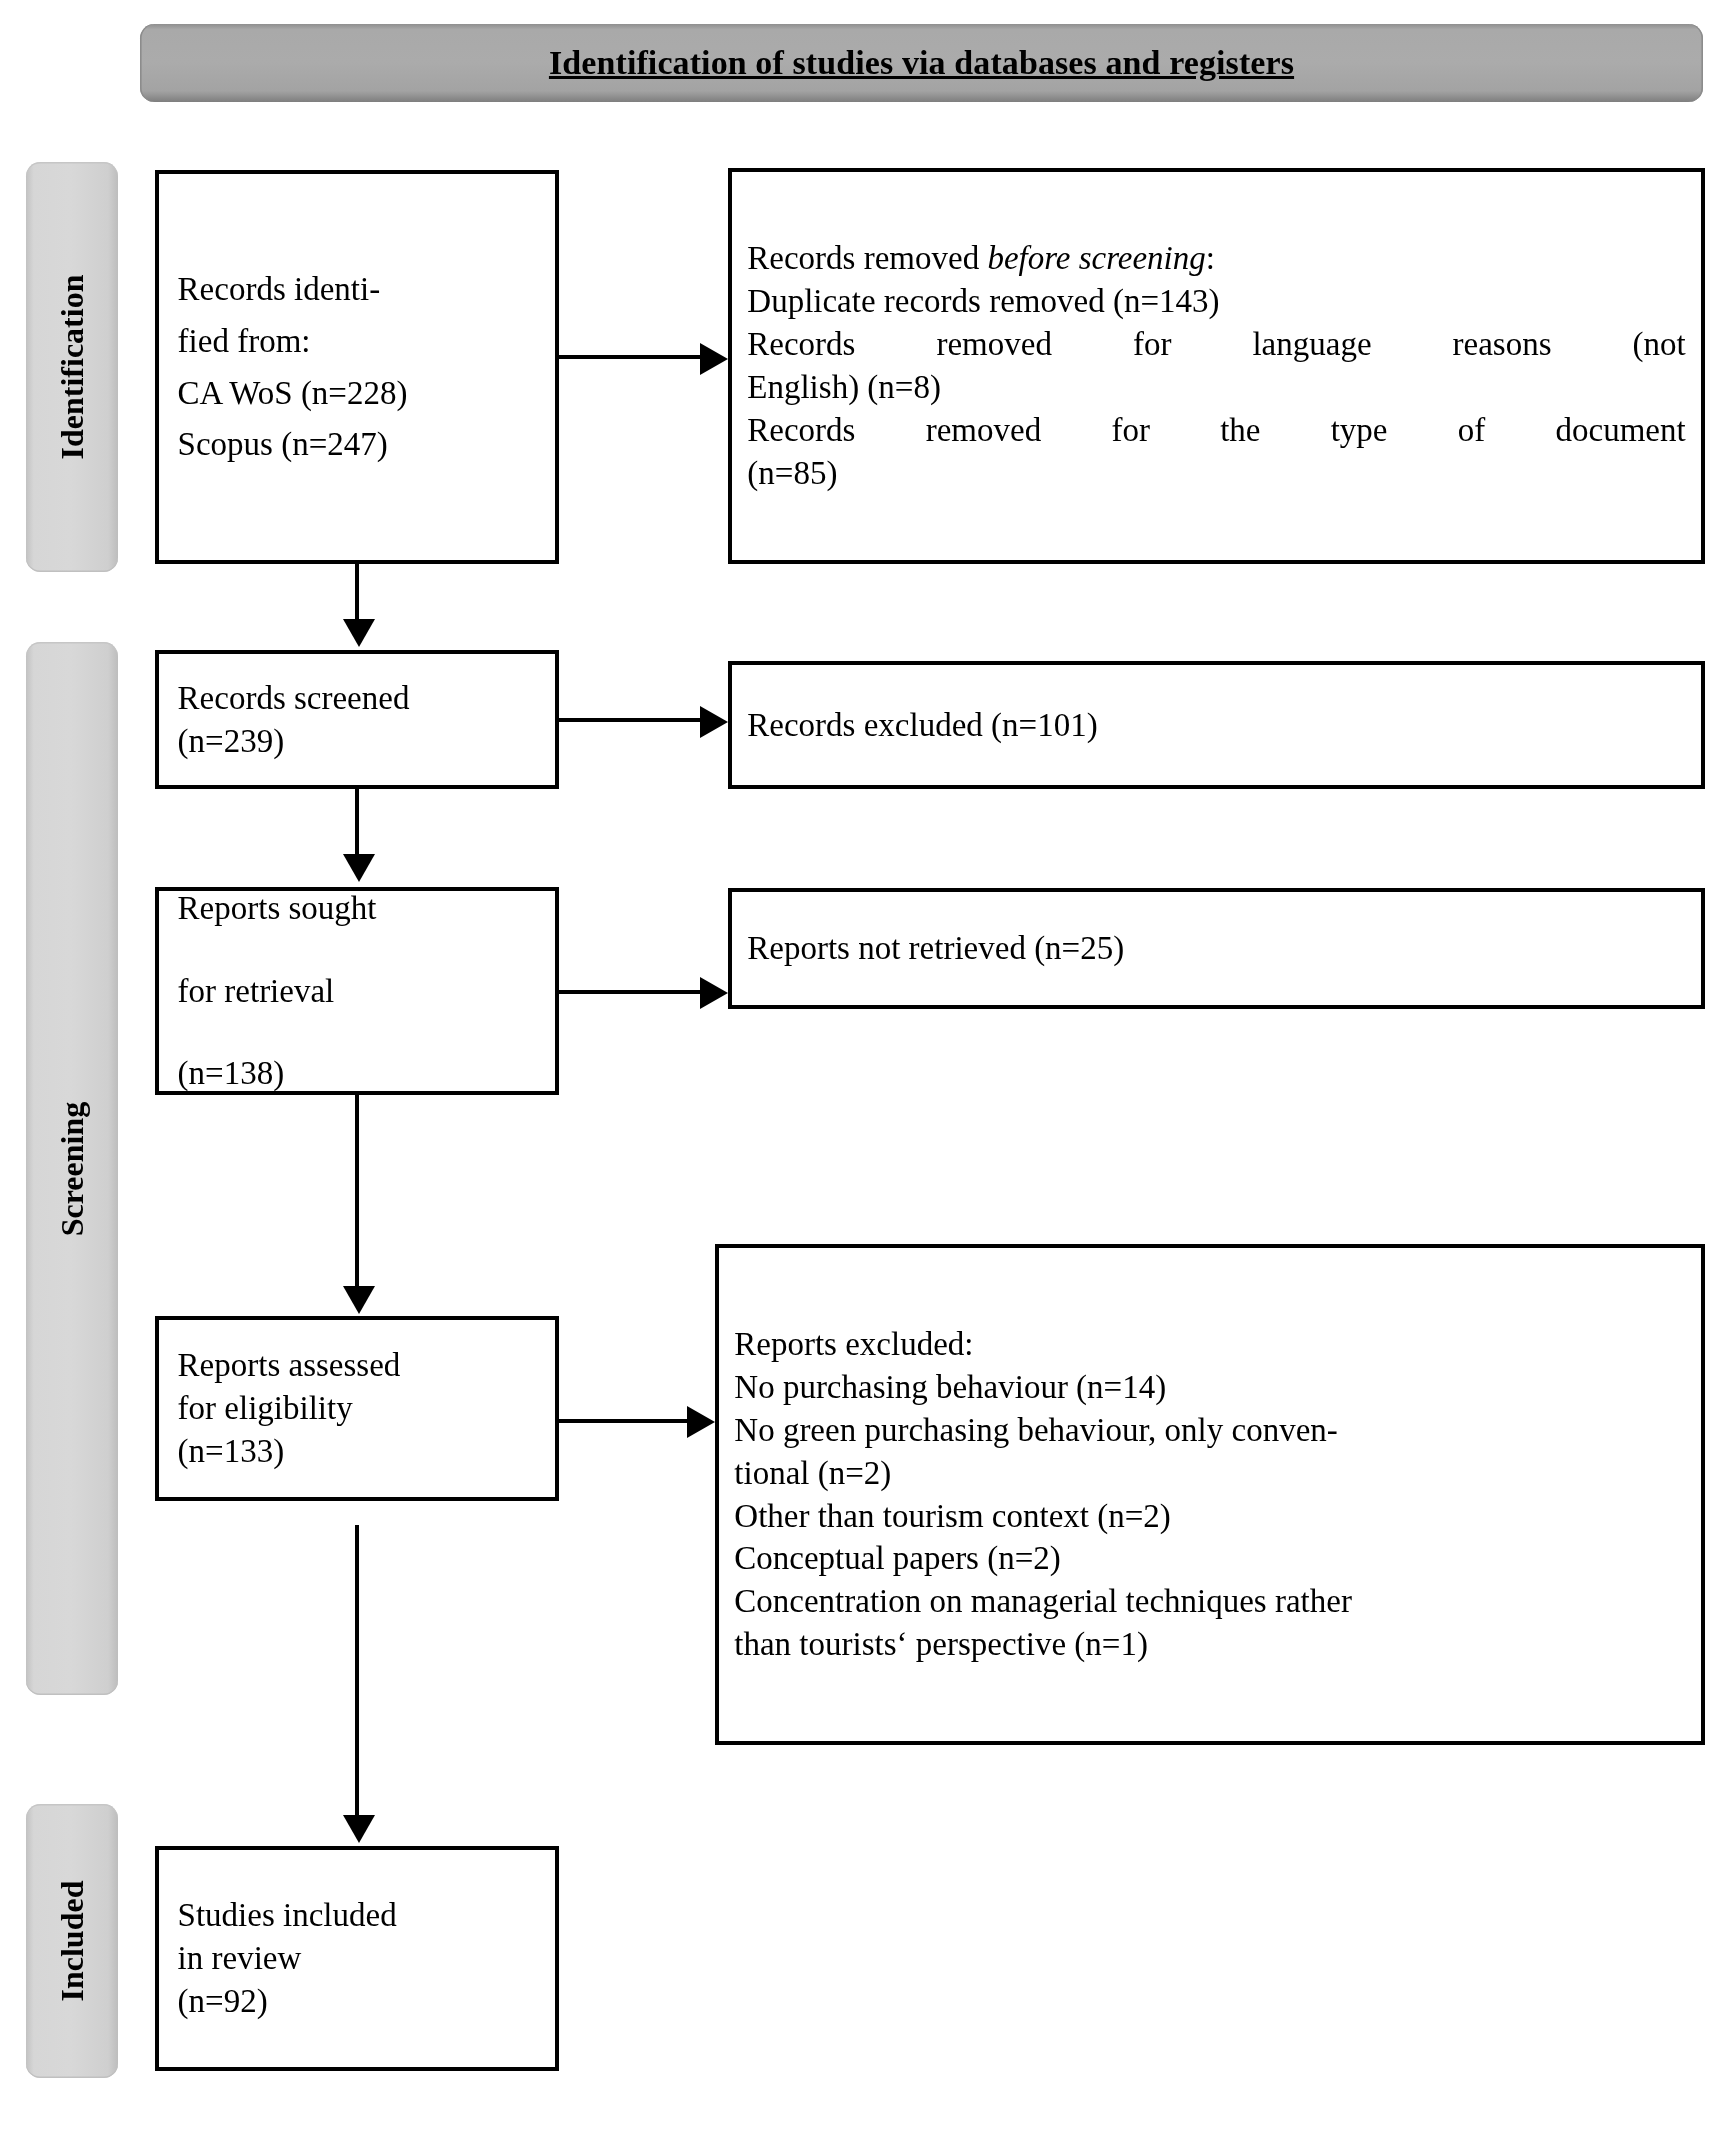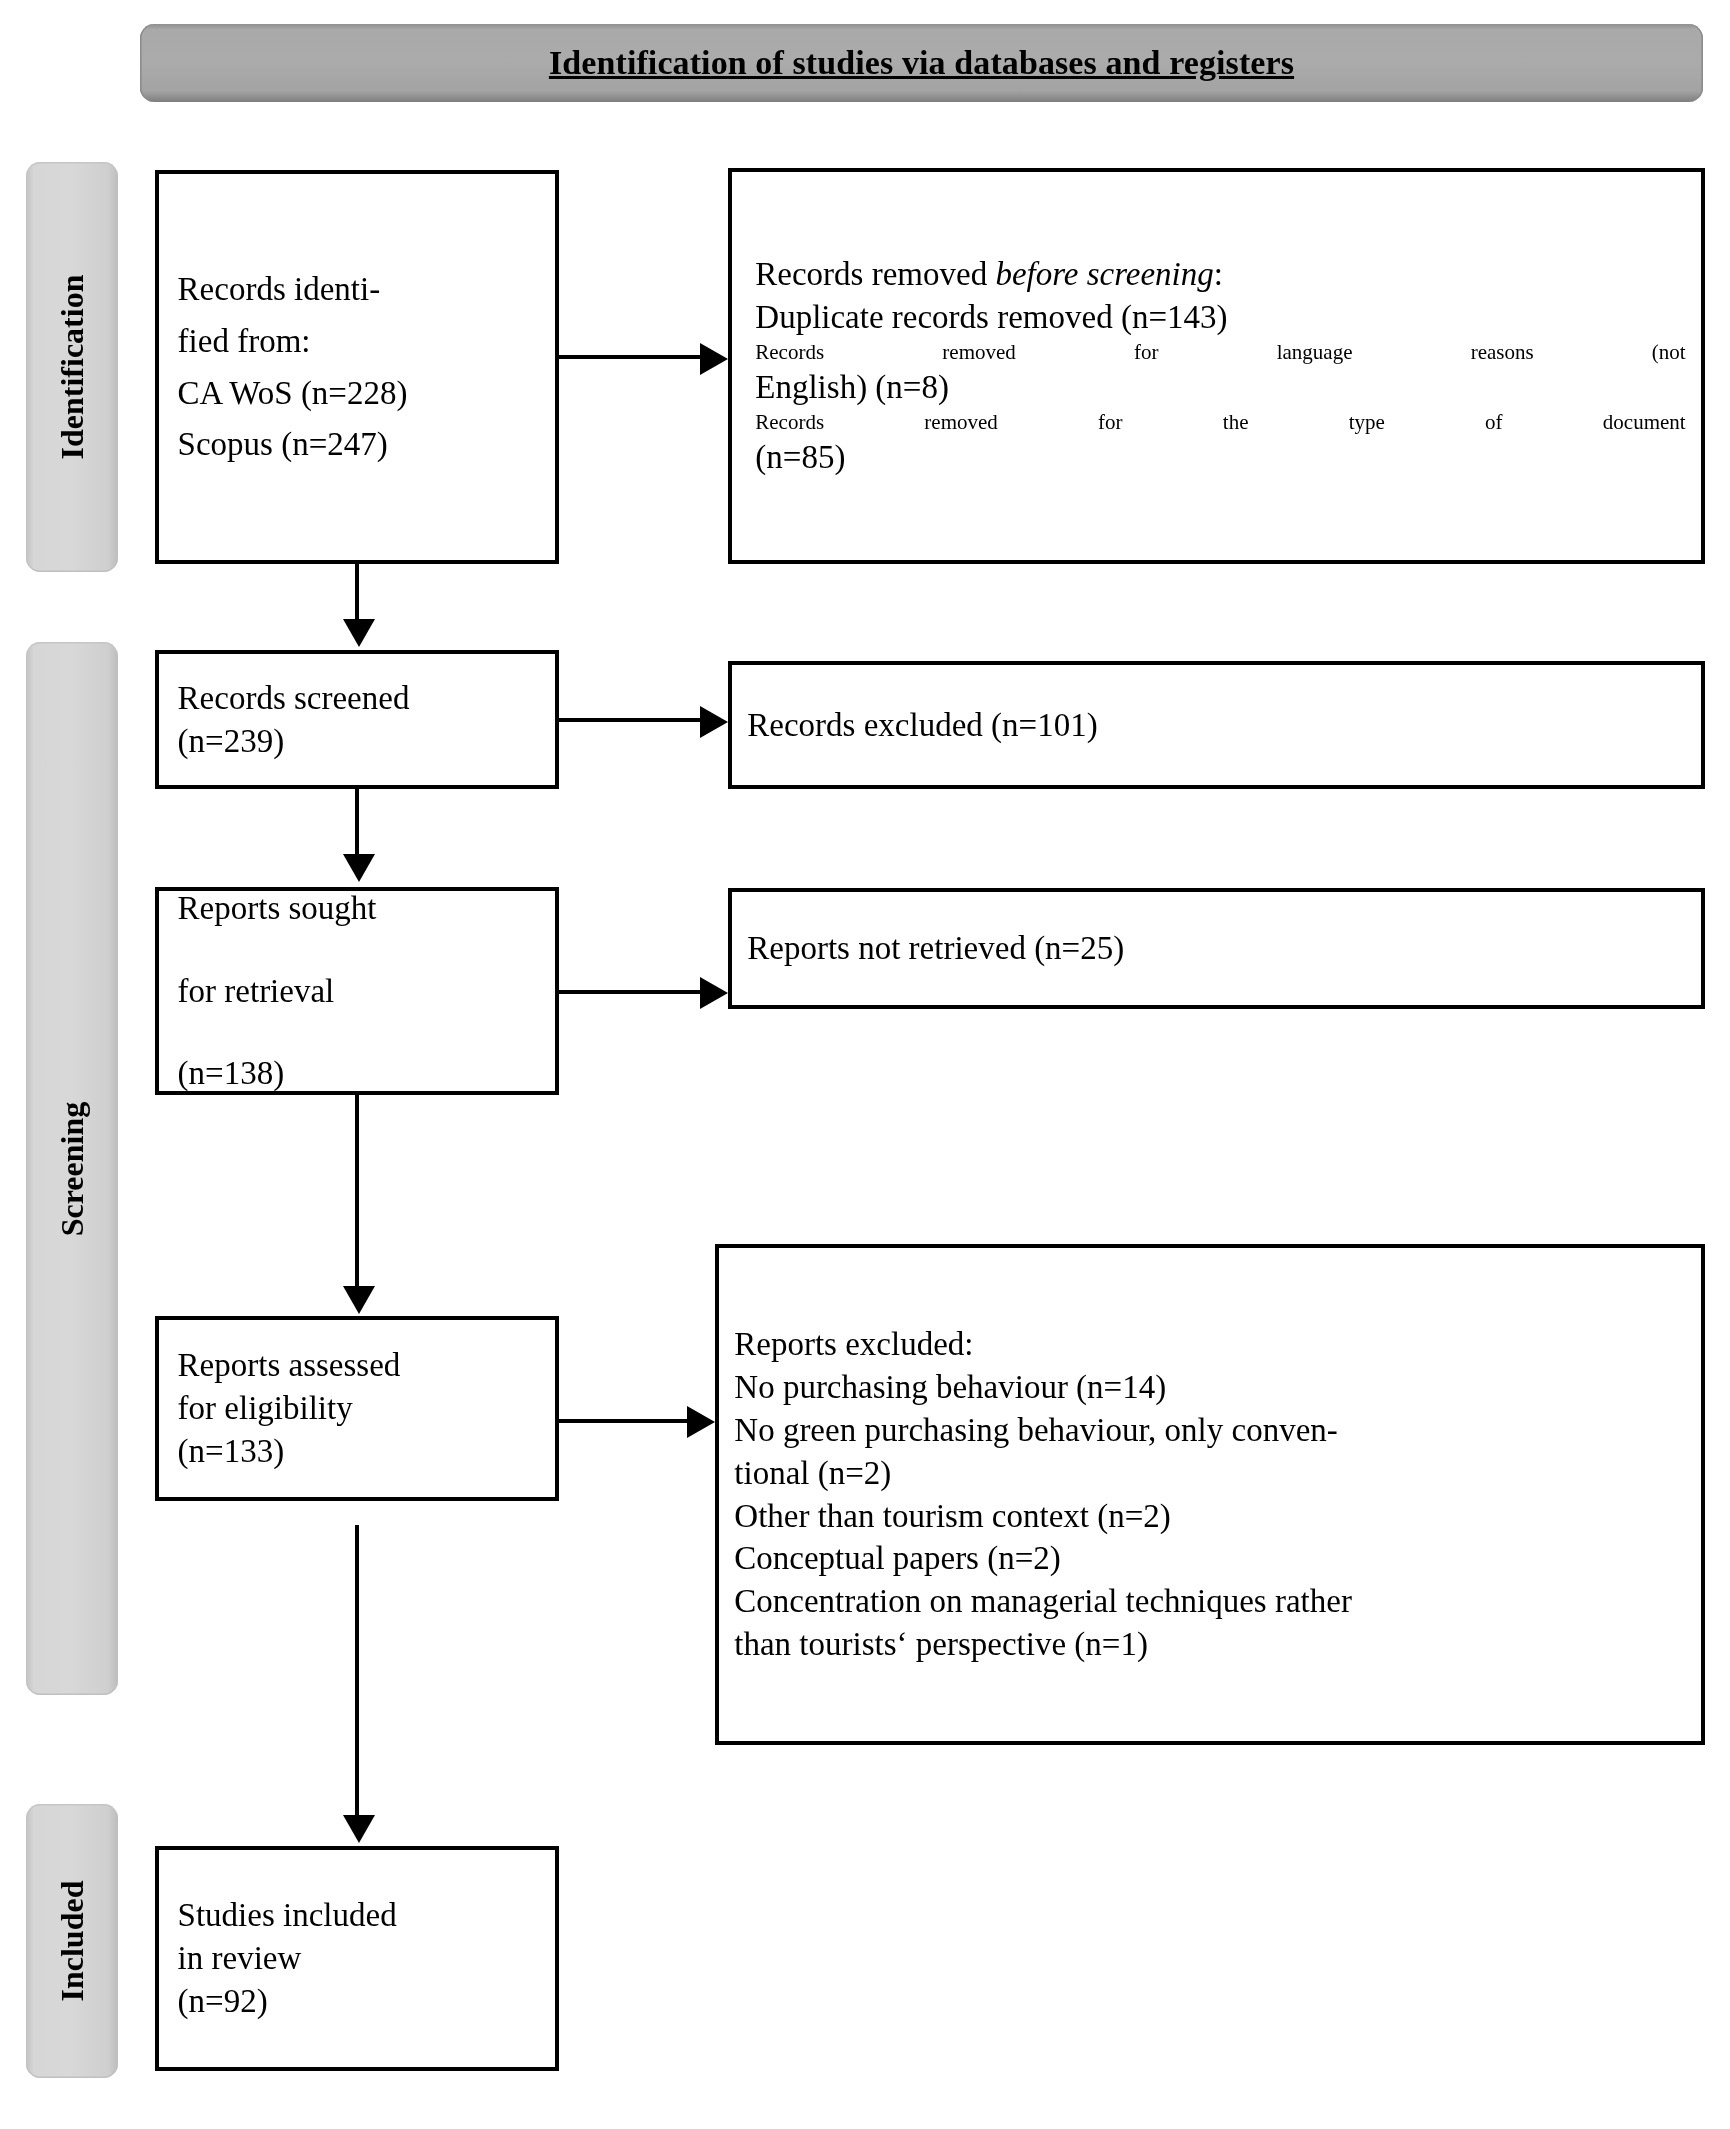--- a/index.html
+++ b/index.html
@@ -83,32 +83,32 @@
   .flow-box .line {
     font-size: 33px;
     line-height: 1.30;
     white-space: pre;
   }
   .flow-box.pad-left .line { padding-left: 18.6px; }
   .flow-box.pad-left-sm .line { padding-left: 15.3px; }
 
   
   .just-line {
-    font-size: 21px;
+    font-size: 33px;
     line-height: 1.30;
     display: flex;
     justify-content: space-between;
     white-space: pre;
   }
   .just-line > span { display: inline-block; }
   .ital { font-style: italic; }
 
   
   #box-identified      { left: 155px;  top: 170px;  width: 404px;  height: 394px; gap: 9px; }
-  #box-removed-before  { left: 728px; top: 168px;  width: 977px; height: 396px; padding-left: 8px; }
+  #box-removed-before  { left: 728px; top: 168px;  width: 977px; height: 396px; }
   #box-screened        { left: 155px;  top: 650px; width: 404px;  height: 139px; }
   #box-excluded-101    { left: 728px; top: 661px; width: 977px; height: 128px; }
   #box-sought          { left: 155px;  top: 887px; width: 404px;  height: 208px; gap: 40px; }
   #box-not-retrieved   { left: 728px; top: 888px; width: 977px; height: 121px; }
   #box-assessed        { left: 155px;  top: 1316px; width: 404px;  height: 185px; }
   #box-reports-excl    { left: 715px; top: 1196px; width: 990px; height: 501px; margin-top: 48px; }
   #box-included        { left: 155px;  top: 1846px; width: 404px;  height: 225px; }
 
   
   .v-line {

